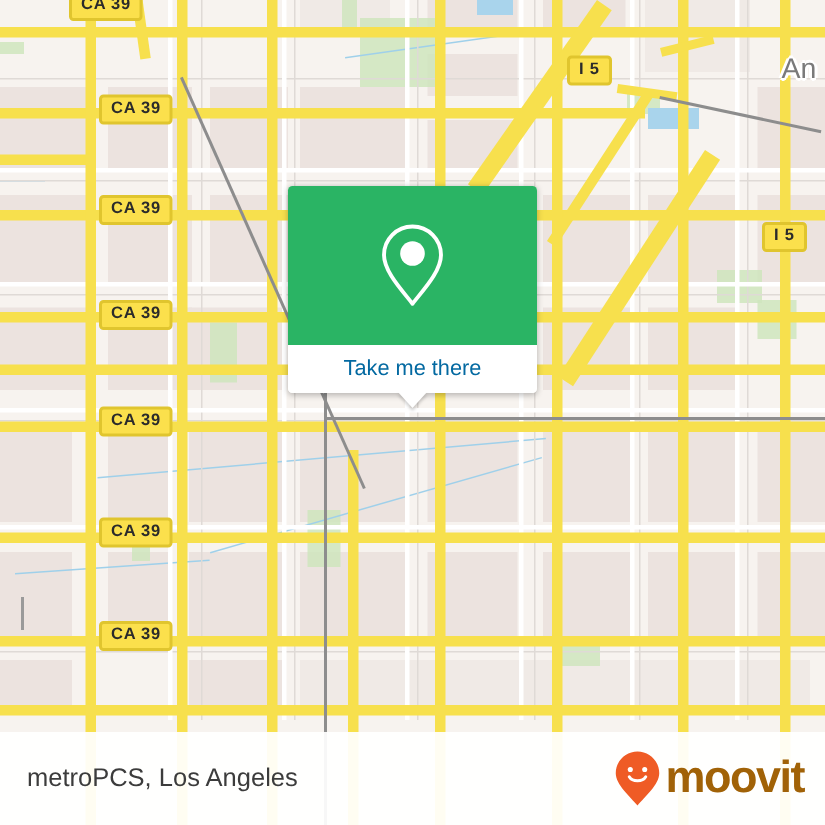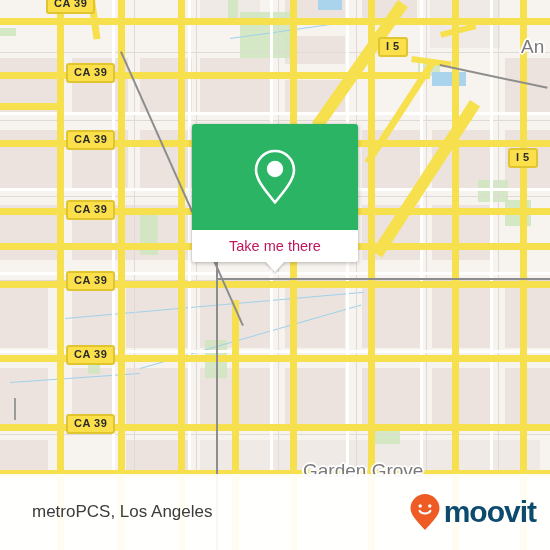--- a/index.html
+++ b/index.html
@@ -53,46 +53,46 @@
     border-radius:3px;box-shadow:0 1px 4px rgba(0,0,0,.28);
     overflow:visible;
   }
   #card-top{
     height:106px;background:#2ab464;border-radius:3px 3px 0 0;
     display:flex;align-items:center;justify-content:center;
   }
   #card-bottom{
     height:32px;background:#fff;border-radius:0 0 3px 3px;
     display:flex;align-items:center;justify-content:center;
-    color:#be185d;font-size:14.5px;
+    color:#0369a1;font-size:14.5px;
   }
   #card-arrow{
     position:absolute;left:50%;bottom:-10px;margin-left:-10px;
     width:0;height:0;border-left:10px solid transparent;
     border-right:10px solid transparent;border-top:11px solid #fff;
     filter:drop-shadow(0 2px 1px rgba(0,0,0,.18));
   }
 
   
   #attrib{
     position:absolute;left:0;top:467px;
     background:rgba(255,255,255,.70);
     color:#3b3b3b;font-size:13px;padding:3px 8px 4px 10px;
     white-space:nowrap;
   }
   #footer{
-    position:absolute;left:0;bottom:0;width:550px;height:76px;
+    position:absolute;left:0;bottom:0;width:550px;height:62px;
     background:rgba(255,255,255,.93);
     display:flex;align-items:center;justify-content:space-between;
-    padding:0 14px 0 32px;box-sizing:border-box;
+    padding:0 14px 0 18px;box-sizing:border-box;
   }
   #footer-title{color:#3c3c3c;font-size:17px;white-space:nowrap;}
   #brand{display:flex;align-items:center;gap:3px;}
   #brand-word{
-    color:#0c4a6e;font-size:30px;font-weight:bold;letter-spacing:-1px;
+    color:#a16207;font-size:30px;font-weight:bold;letter-spacing:-1px;
     line-height:30px;
   }
 </style>
 </head>
 <body>
 
 <div id="app">
 
   <div id="map">
 
@@ -212,21 +212,20 @@
     <div class="hwd" style="left:470px;top:100px;width:12px;height:180px;transform:rotate(33deg)"></div>
     <div class="hwd" style="left:430px;top:60px;width:7px;height:120px;transform:rotate(33deg)"></div>
     <div class="hwd" style="left:412px;top:56px;width:40px;height:6px;transform:rotate(8deg)"></div>
     <div class="hwd" style="left:440px;top:32px;width:36px;height:6px;transform:rotate(-14deg)"></div>
 
     <div class="rail v" style="left:216px;top:250px;height:300px"></div>
     <div class="rail" style="left:120px;top:52px;width:1.5px;height:300px;transform-origin:0 0;transform:rotate(-24deg)"></div>
     <div class="rail h" style="left:216px;top:278px;width:334px"></div>
     <div class="rail" style="left:440px;top:64px;width:110px;height:1.5px;transform-origin:0 0;transform:rotate(12deg)"></div>
 
-    <div class="placelabel" style="left:303px;top:460px">Garden Grove</div>
     <div class="placelabel" style="left:521px;top:36px">An</div>
 
     <div class="shield" style="left:46px;top:-6px">CA 39</div>
     <div class="shield" style="left:66px;top:63px">CA 39</div>
     <div class="shield" style="left:66px;top:130px">CA 39</div>
     <div class="shield" style="left:66px;top:200px">CA 39</div>
     <div class="shield" style="left:66px;top:271px">CA 39</div>
     <div class="shield" style="left:66px;top:345px">CA 39</div>
     <div class="shield" style="left:66px;top:414px">CA 39</div>
     <div class="shield" style="left:378px;top:37px">I 5</div>

